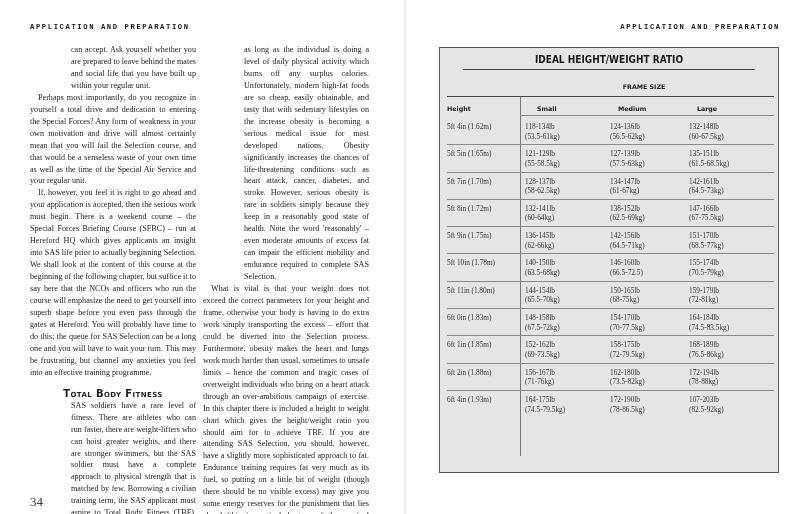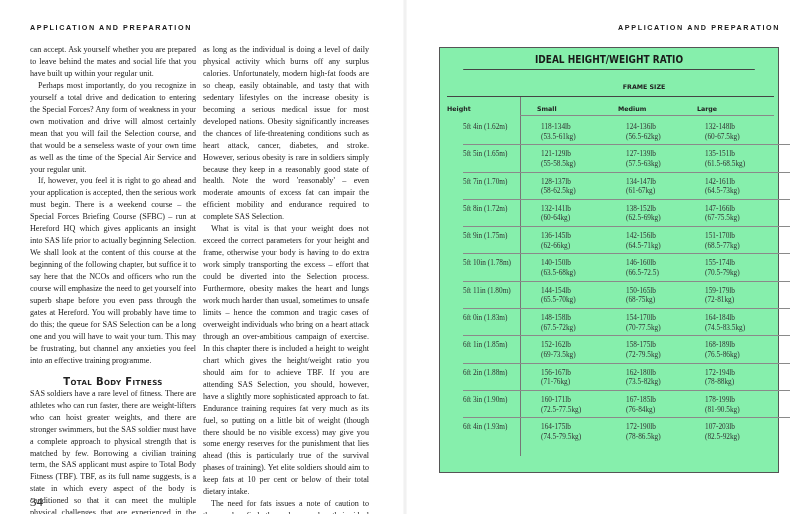--- a/index.html
+++ b/index.html
@@ -12,21 +12,21 @@
   }
   .spread { position: absolute; left: 0; top: 0; width: 810px; height: 514px; }
   .page { position: absolute; top: 0; height: 514px; }
   .page.left { left: 0; width: 405px; }
   .page.right { left: 405px; width: 405px; }
   .gutter { position: absolute; left: 403px; top: 0; width: 4px; height: 514px;
     background: linear-gradient(to right, #fafafa, #eeeeee, #fafafa); }
 
   .running-head {
     position: absolute; top: 23px;
-    font-family: Liberation Sans, sans-serif;
+    font-family: Liberation Mono, monospace;
     font-weight: bold; font-size: 7.2px; letter-spacing: 1.6px; color: #1a1a1a;
   }
   .left .running-head { left: 30px; }
   .right .running-head { right: 30px; }
 
   .folio {
     position: absolute; top: 494px;
     font-size: 13px; color: #333;
   }
   .left .folio { left: 30px; }
@@ -35,33 +35,33 @@
   .col {
     position: absolute; top: 44px;
     width: 166px;
     font-size: 8.15px; line-height: 11.95px;
     text-align: justify; hyphens: manual;
   }
   .col.c1 { left: 30px; }
   .col.c2 { left: 203px; }
   .col p { margin: 0; text-indent: 0; }
   .col p.ind { text-indent: 8px; }
-  .col p.first { text-indent: 0; }
+  .col p.first { text-indent: 0; margin-left: 41px; }
 
   .sec-head {
     text-align: center;
     font-family: "DejaVu Sans", "Liberation Sans", sans-serif;
     font-weight: bold; font-size: 10px; letter-spacing: 0.4px;
     font-variant: small-caps; margin: 9px 0 1px 0; line-height: 11px;
   }
 
   
   .tbl-box {
     position: absolute; left: 34px; top: 47px; width: 340px; height: 426px;
-    background: #86efac; border: 1.2px solid #555; box-sizing: border-box;
+    background: #e5e5e5; border: 1.2px solid #555; box-sizing: border-box;
   }
   .tbl-title {
     position: absolute; left: 7px; top: 6px; width: 324px; height: 15px;
     text-align: center;
     font-family: "DejaVu Sans", "Liberation Sans", sans-serif;
     font-weight: bold; font-size: 10px; letter-spacing: 0; color: #1a1a1a;
     transform: scaleX(0.9);
     border-bottom: 1px solid #444;
   }
   .frame-label {
@@ -74,21 +74,21 @@
   .vdivider { position: absolute; left: 80px; top: 49px; width: 1px; height: 359px; background: #777; }
 
   .thead {
     position: absolute; left: 7px; top: 55px; width: 327px; height: 12px;
     font-family: "DejaVu Sans", "Liberation Sans", sans-serif;
     font-weight: bold; font-size: 6.3px; color: #222;
   }
   .thead span { position: absolute; top: 2px; }
   .thead-rule { position: absolute; left: 80px; top: 67px; width: 254px; height: 1px; background: #888; }
 
-  .rows { position: absolute; left: 7px; top: 70px; width: 327px; margin-left: 16px; }
+  .rows { position: absolute; left: 7px; top: 70px; width: 327px; }
   .row { position: relative; height: 27.3px; border-bottom: 1px solid #8a8a8a; box-sizing: border-box; }
   .row.last { border-bottom: none; }
   .row .h { position: absolute; left: 0; top: 4px; font-size: 7.3px; color: #333; }
   .row .cell { position: absolute; top: 4px; font-size: 7.3px; line-height: 9.6px; color: #333; }
   .row .s { left: 78px; }
   .row .m { left: 163px; }
   .row .l { left: 242px; }
 </style>
 </head>
 <body>
@@ -189,26 +189,20 @@
             <span class="cell s"><span>152-162lb</span><br><span>(69-73.5kg)</span></span>
             <span class="cell m"><span>158-175lb</span><br><span>(72-79.5kg)</span></span>
             <span class="cell l"><span>168-189lb</span><br><span>(76.5-86kg)</span></span>
           </div>
         <div class="row">
             <span class="h">6ft 2in (1.88m)</span>
             <span class="cell s"><span>156-167lb</span><br><span>(71-76kg)</span></span>
             <span class="cell m"><span>162-180lb</span><br><span>(73.5-82kg)</span></span>
             <span class="cell l"><span>172-194lb</span><br><span>(78-88kg)</span></span>
           </div>
-        <div class="row">
-            <span class="h">6ft 3in (1.90m)</span>
-            <span class="cell s"><span>160-171lb</span><br><span>(72.5-77.5kg)</span></span>
-            <span class="cell m"><span>167-185lb</span><br><span>(76-84kg)</span></span>
-            <span class="cell l"><span>178-199lb</span><br><span>(81-90.5kg)</span></span>
-          </div>
         <div class="row last">
             <span class="h">6ft 4in (1.93m)</span>
             <span class="cell s"><span>164-175lb</span><br><span>(74.5-79.5kg)</span></span>
             <span class="cell m"><span>172-190lb</span><br><span>(78-86.5kg)</span></span>
             <span class="cell l"><span>107-203lb</span><br><span>(82.5-92kg)</span></span>
           </div>
       </div>
     </div>
 
     <div class="folio">35</div>

